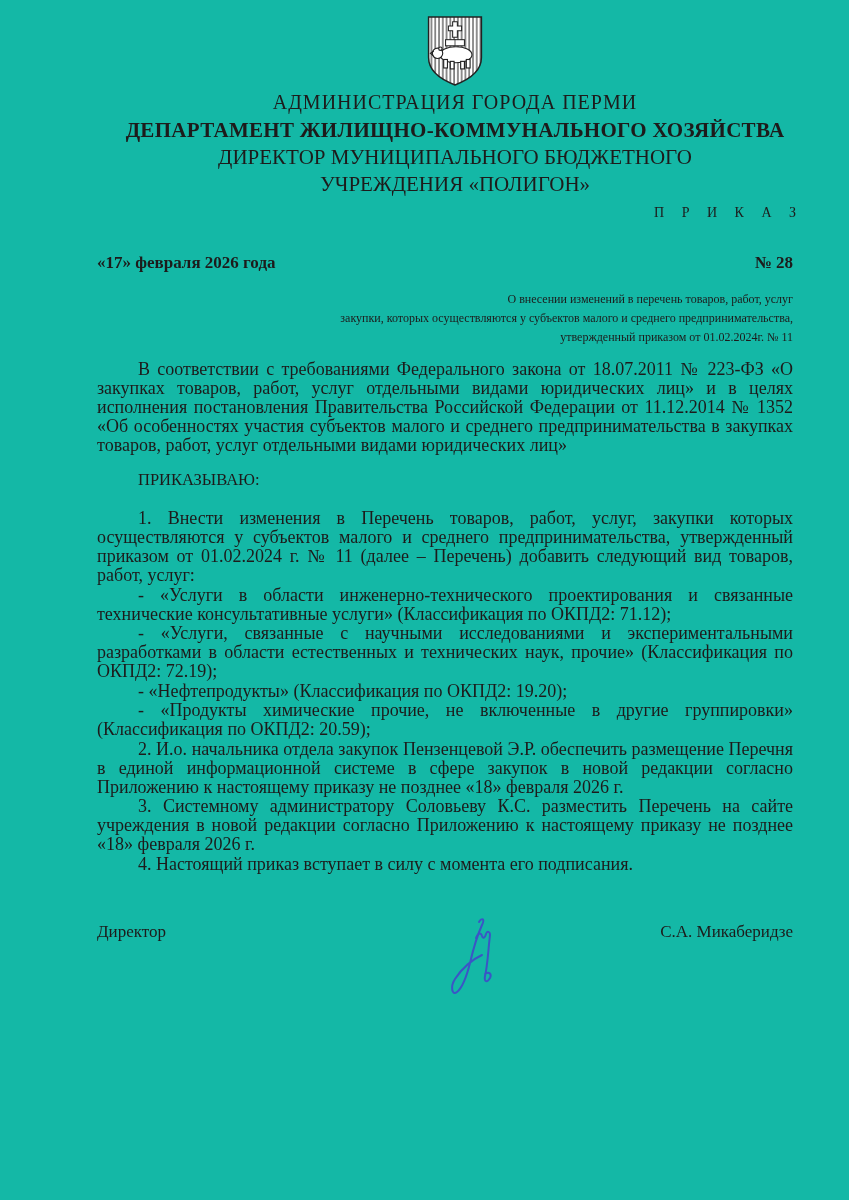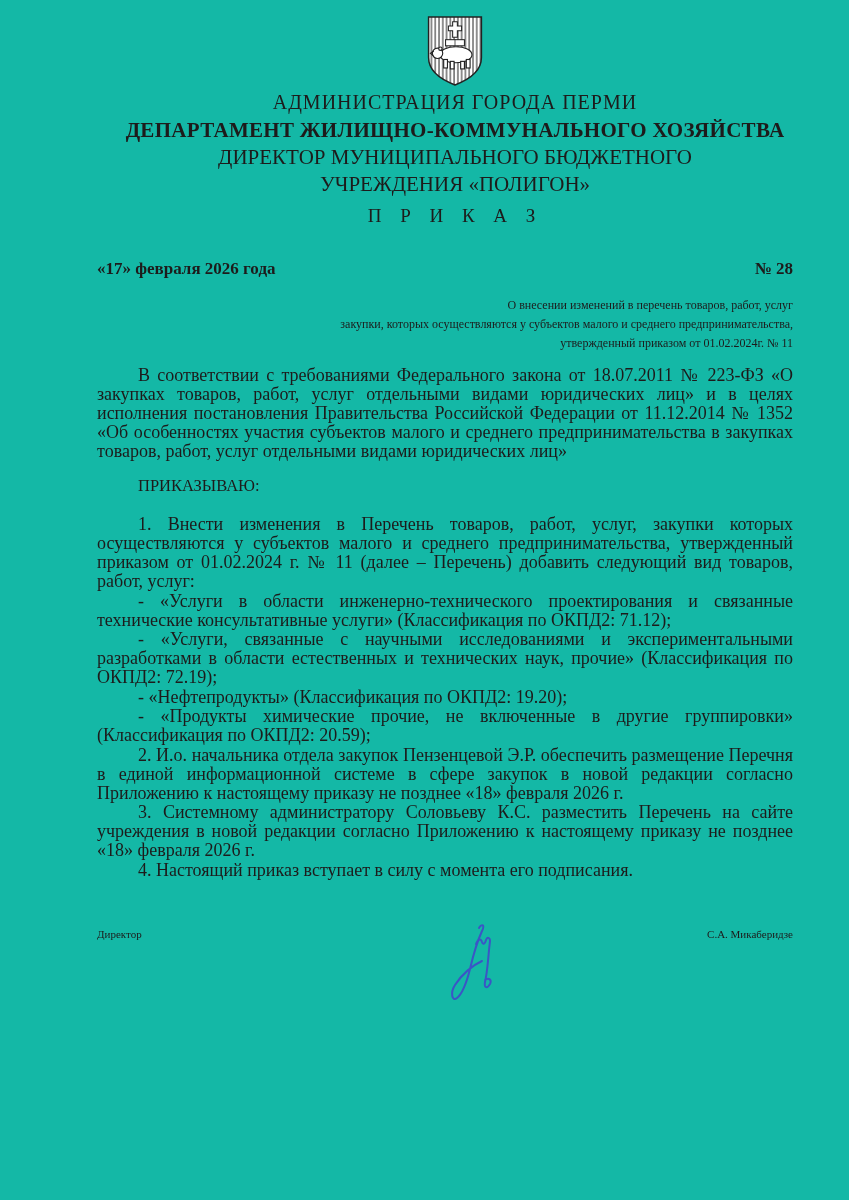--- a/index.html
+++ b/index.html
@@ -10,28 +10,28 @@
     font-family:"Liberation Serif","DejaVu Serif",serif;
     color:#1d1b1b;
     overflow:hidden;
   }
   .content { position:absolute; left:97px; right:56px; top:0; }
   .header { text-align:center; transform:translateX(10px); padding-top:14px; }
   .emblem-wrap { display:block; margin:0 auto 2px; width:66px; height:74px; }
   .org   { font-size:20px; letter-spacing:1px; margin:3px 0 2px; }
   .dept  { font-size:21px; font-weight:bold; letter-spacing:0.3px; margin:3px 0 0; line-height:27px; }
   .dir   { font-size:21px; font-weight:normal; margin:0; line-height:27px; }
-  .doctype { font-size:19px; letter-spacing:7px; margin:7px 0 0; }
+  .doctype { font-size:14px; letter-spacing:7px; margin:7px 0 0;text-align:right; }
   .meta { display:flex; justify-content:space-between; font-weight:bold; font-size:17px; margin-top:32px;gap:28px; }
   .subject { text-align:right; font-weight:normal; font-size:12px; line-height:19px; margin-top:17px; }
   .para { font-size:18px; line-height:19px; text-align:justify; text-indent:41px; margin:0; }
   .preamble  { margin-top:13px; }
   .orderword { margin-top:15px; margin-bottom:19px; font-size:16.5px; text-indent:41px; }
   .items p { margin:0.5px 0 0; }
-  .sig-row { position:relative; display:flex; justify-content:space-between; margin-top:48px; font-size:11px; }
+  .sig-row { position:relative; display:flex; justify-content:space-between; margin-top:48px; font-size:17px; }
   .signature-svg { position:absolute; left:352px; top:-6px; }
 </style>
 </head>
 <body>
 
 <div class="page">
   <div class="content">
 
     <div class="header">
       <div class="emblem-wrap">

